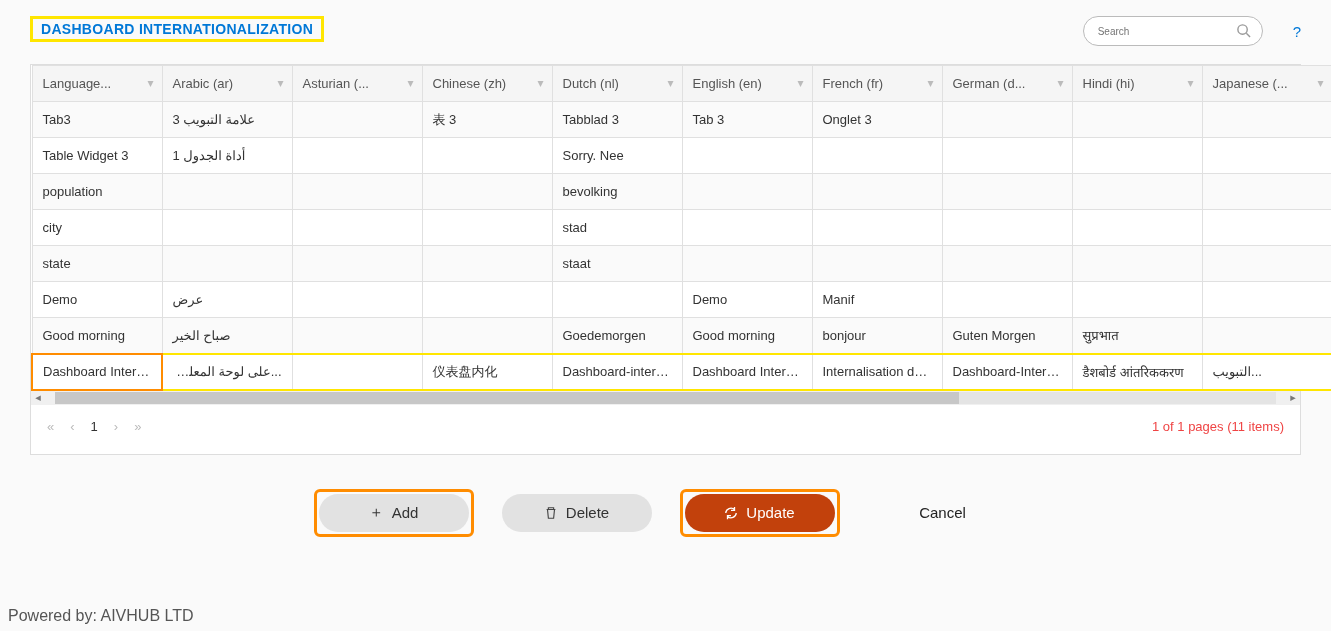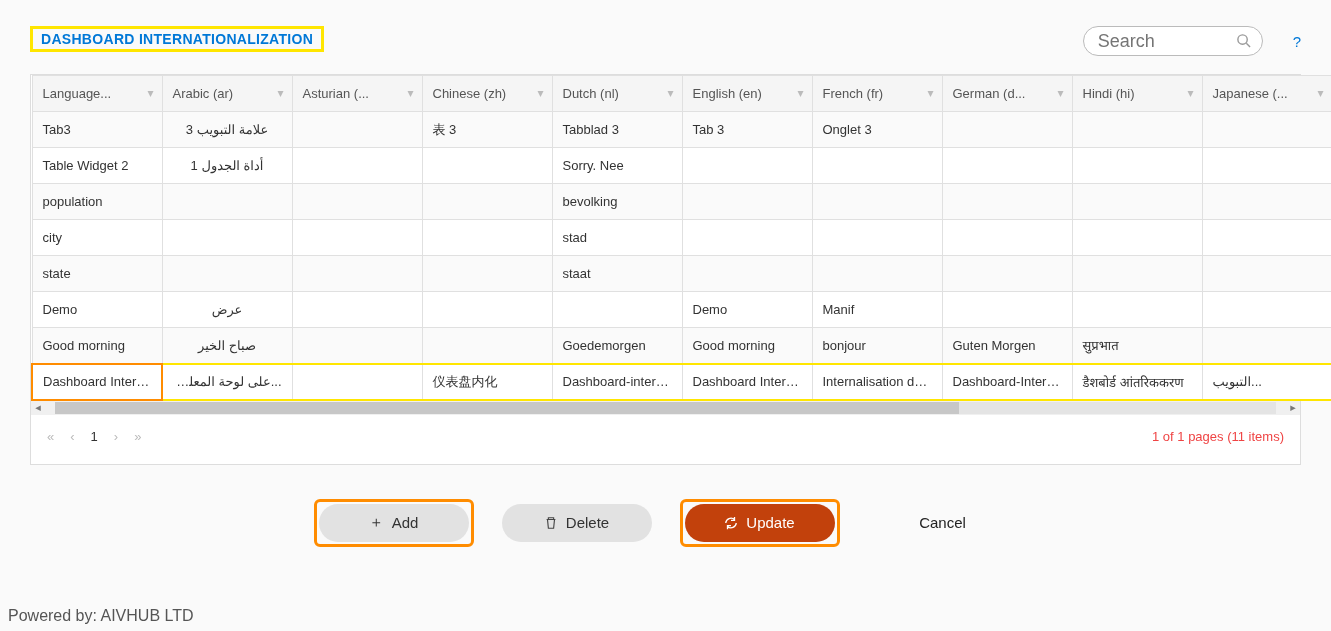--- a/index.html
+++ b/index.html
@@ -1,32 +1,32 @@
 <!DOCTYPE html>
 <html><head>
 <meta charset="utf-8">
 <style>
   * { box-sizing: border-box; margin: 0; padding: 0; }
   body { font-family: 'Segoe UI', Arial, sans-serif; font-size: 13px; color: #333; background: #fafafa; width: 1331px; height: 631px; overflow: hidden; position: relative; }
-  .page { padding: 26px 30px 0 30px; }
+  .page { padding: 16px 30px 0 30px; }
   .topbar { display: flex; justify-content: space-between; align-items: flex-start; margin-bottom: 18px; }
   .title-box { border: 3px solid #ffe600; padding: 2px 8px; }
   .title-text { color: #0078d7; font-size: 14px; font-weight: 600; letter-spacing: .3px; }
   .top-right { display: flex; align-items: center; gap: 30px; }
   .search-wrap { position: relative; }
-  .search-input { width: 180px; height: 30px; border: 1px solid #bbb; border-radius: 16px; padding: 0 34px 0 14px; font-size: 18px; outline: none; background:#fff; }
+  .search-input { width: 180px; height: 30px; border: 1px solid #bbb; border-radius: 16px; padding: 0 34px 0 14px; font-size: 10px; outline: none; background:#fff; }
   .search-icon { position: absolute; right: 12px; top: 7px; color:#888; }
   .help-icon { color: #0078d7; font-size: 15px; }
   .table-wrap { border: 1px solid #ddd; background:#fff; }
   table { border-collapse: collapse; width: 100%; table-layout: fixed; }
   th, td { border: 1px solid #e0e0e0; padding: 0 10px; height: 36px; text-align: left; font-weight: normal; overflow:hidden; text-overflow:ellipsis; white-space:nowrap; font-size:13px; }
   thead th { background:#f5f5f5; color:#555; position:relative; }
   .filter-icon { position:absolute; right:8px; top:10px; color:#bbb; font-size:12px; }
   col.c0 { width:130px; } col.c1{width:130px;} col.c2{width:130px;} col.c3{width:130px;} col.c4{width:130px;} col.c5{width:130px;} col.c6{width:130px;} col.c7{width:130px;} col.c8{width:130px;} col.c9{width:130px;}
-  .rtl { direction: rtl; text-align: center; }
+  .rtl { direction: rtl; text-align: left; }
   tbody tr:nth-child(odd) td { background:#fafafa; }
   tbody tr:nth-child(even) td { background:#fff; }
   .hscroll { height:14px; background:#f0f0f0; display:flex; align-items:center; }
   .hscroll-track { flex:1; height:12px; background:#e4e4e4; position:relative; margin:0 10px; }
   .hscroll-thumb { position:absolute; left:0; width:74%; height:100%; background:#c7c7c7; }
   .hscroll-arrow { width:14px; text-align:center; color:#777; font-size:11px; }
   .pager { display:flex; justify-content:space-between; align-items:center; padding:14px 16px 20px; color:#555; }
   .pager-nav { display:flex; gap:16px; align-items:center; color:#bbb; }
   .pager-nav .pg-num { color:#333; }
   .pager-info { color:#ef4444; }
@@ -97,21 +97,21 @@
             <td></td>
             <td>表 3</td>
             <td>Tabblad 3</td>
             <td>Tab 3</td>
             <td>Onglet 3</td>
             <td></td>
             <td></td>
             <td></td>
           </tr>
           <tr>
-            <td>Table Widget 2</td>
+            <td>Table Widget 3</td>
             <td class="rtl">أداة الجدول 1</td>
             <td></td>
             <td></td>
             <td>Sorry. Nee</td>
             <td></td>
             <td></td>
             <td></td>
             <td></td>
             <td></td>
           </tr>

